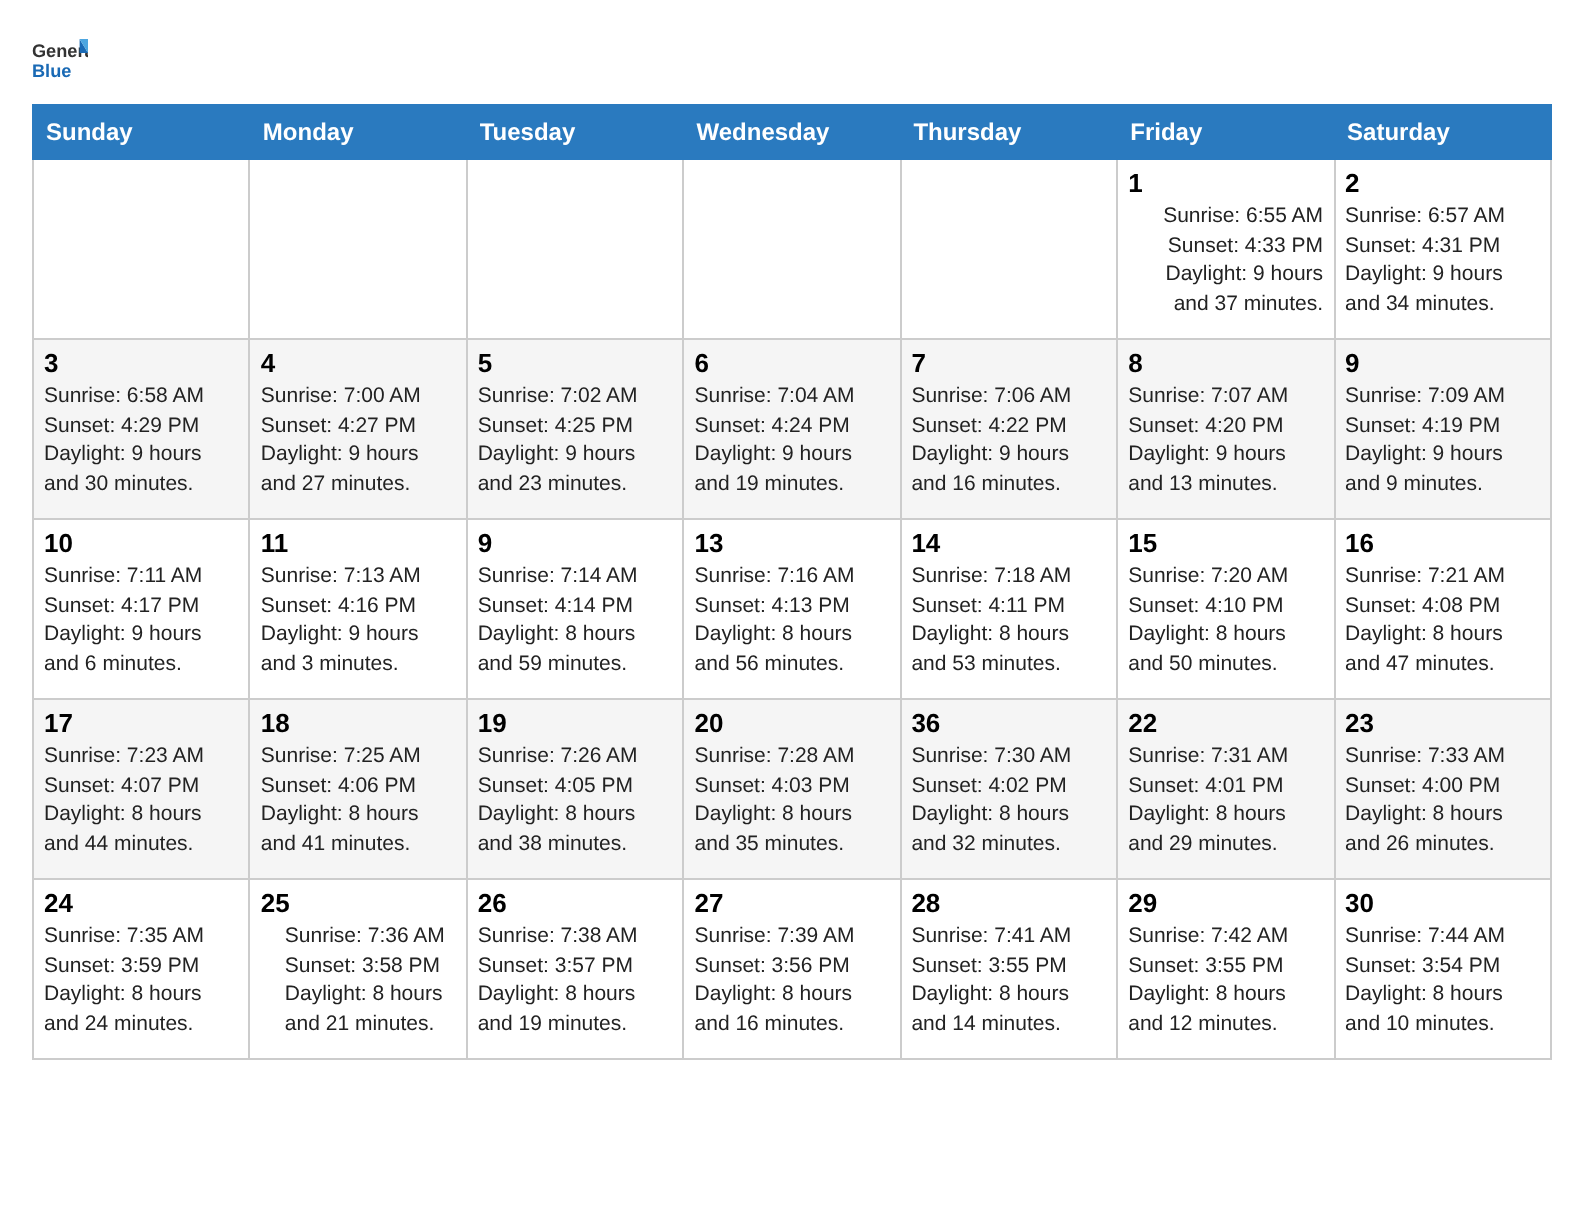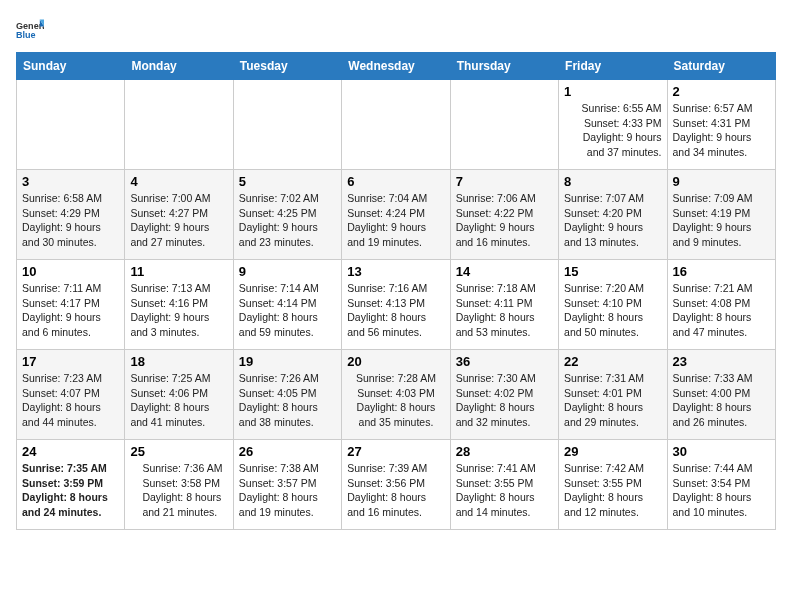--- a/index.html
+++ b/index.html
@@ -239,21 +239,21 @@
         </td>
         <td style="background: rgb(245, 245, 245);">
           <span class="day-num">19</span>
           <div class="day-info" style="white-space: pre-line;">Sunrise: 7:26 AM
 Sunset: 4:05 PM
 Daylight: 8 hours
 and 38 minutes.</div>
         </td>
         <td style="background: rgb(245, 245, 245); margin-left: 32px;">
           <span class="day-num">20</span>
-          <div class="day-info" style="white-space: pre-line; text-align: center;">Sunrise: 7:28 AM
+          <div class="day-info" style="white-space: pre-line;">Sunrise: 7:28 AM
 Sunset: 4:03 PM
 Daylight: 8 hours
 and 35 minutes.</div>
         </td>
         <td style="background: rgb(245, 245, 245);">
           <span class="day-num">36</span>
           <div class="day-info" style="white-space: pre-line;">Sunrise: 7:30 AM
 Sunset: 4:02 PM
 Daylight: 8 hours
 and 32 minutes.</div>
@@ -269,21 +269,21 @@
           <span class="day-num">23</span>
           <div class="day-info" style="white-space: pre-line;">Sunrise: 7:33 AM
 Sunset: 4:00 PM
 Daylight: 8 hours
 and 26 minutes.</div>
         </td>
       </tr>
       <tr>
         <td>
           <span class="day-num">24</span>
-          <div class="day-info" style="white-space: pre-line; font-weight: bold;">Sunrise: 7:35 AM
+          <div class="day-info" style="white-space: pre-line;">Sunrise: 7:35 AM
 Sunset: 3:59 PM
 Daylight: 8 hours
 and 24 minutes.</div>
         </td>
         <td>
           <span class="day-num">25</span>
           <div class="day-info" style="white-space: pre-line; margin-left: 12px;">Sunrise: 7:36 AM
 Sunset: 3:58 PM
 Daylight: 8 hours
 and 21 minutes.</div>

